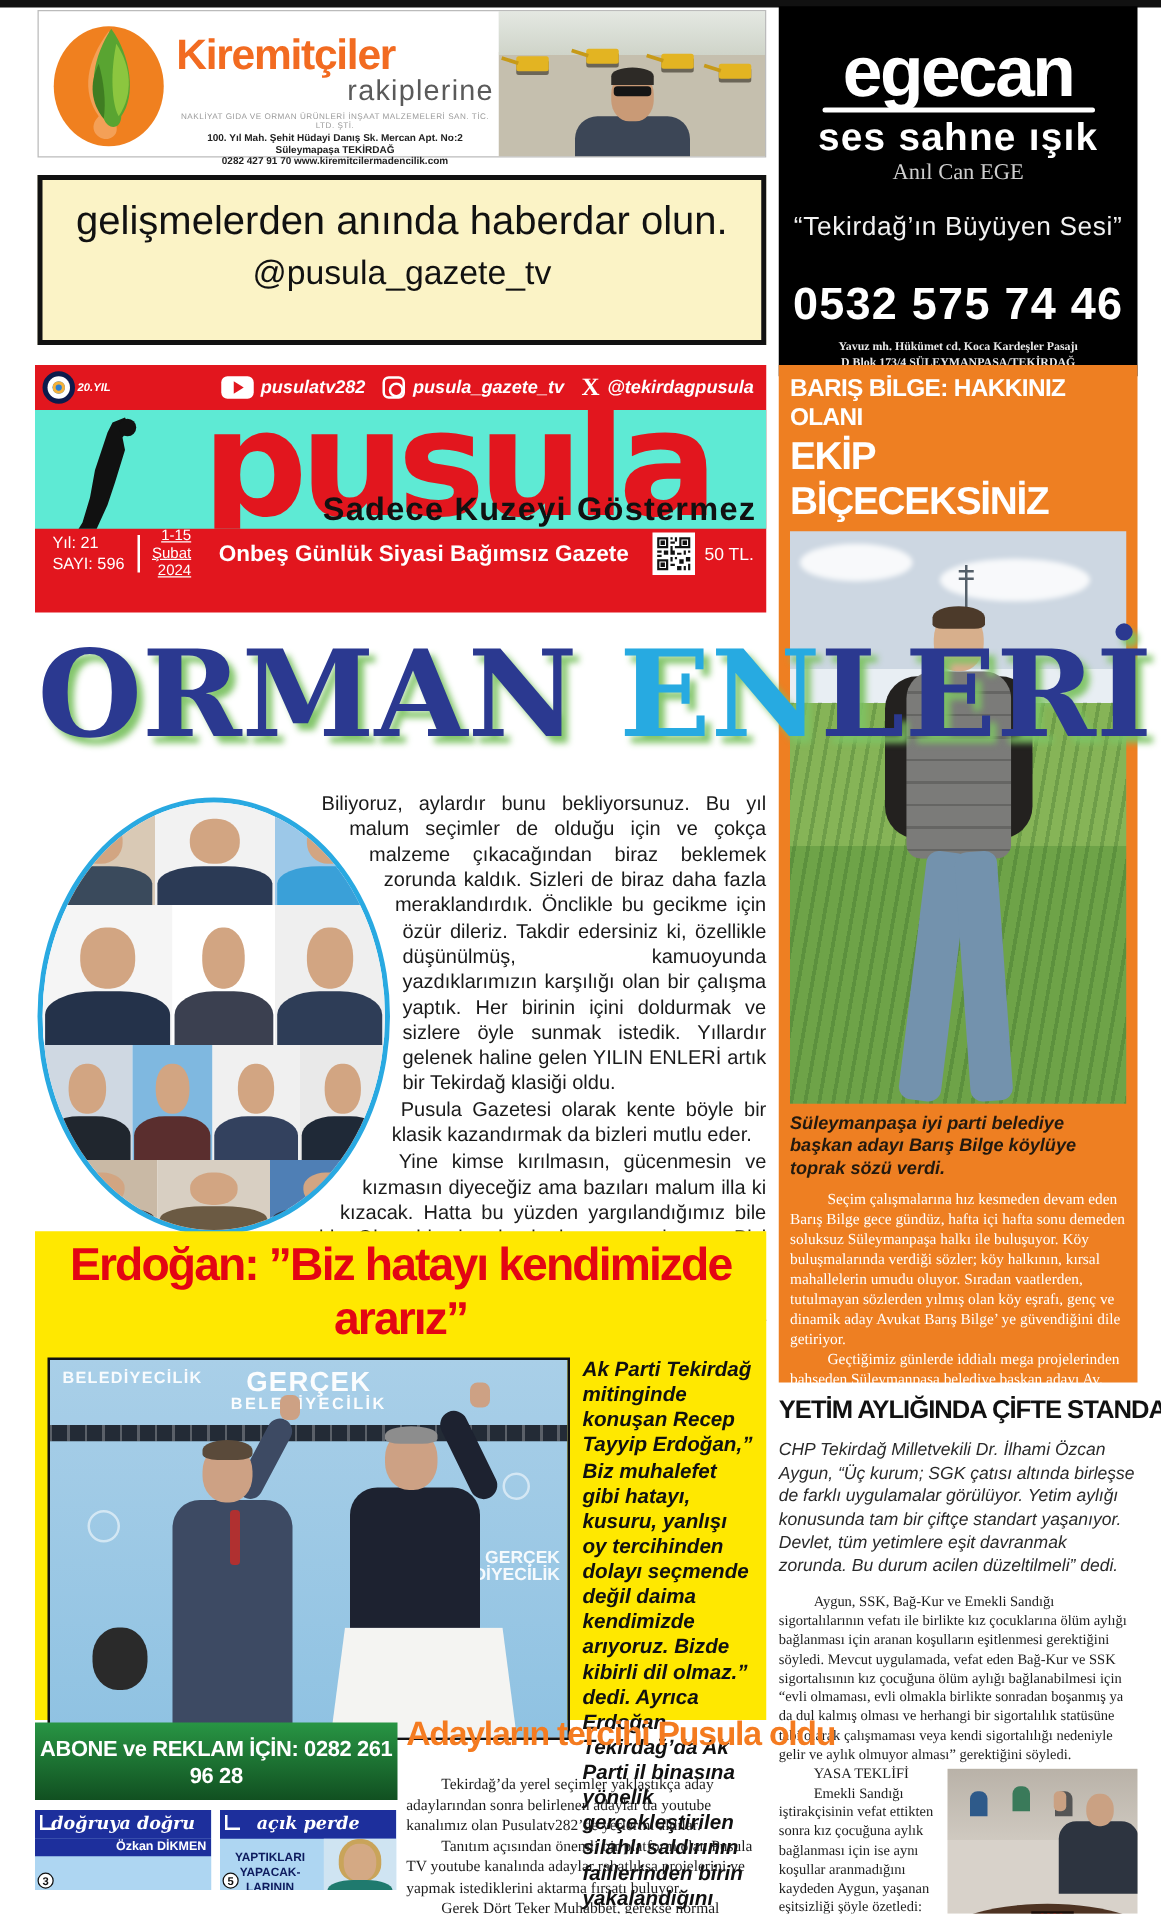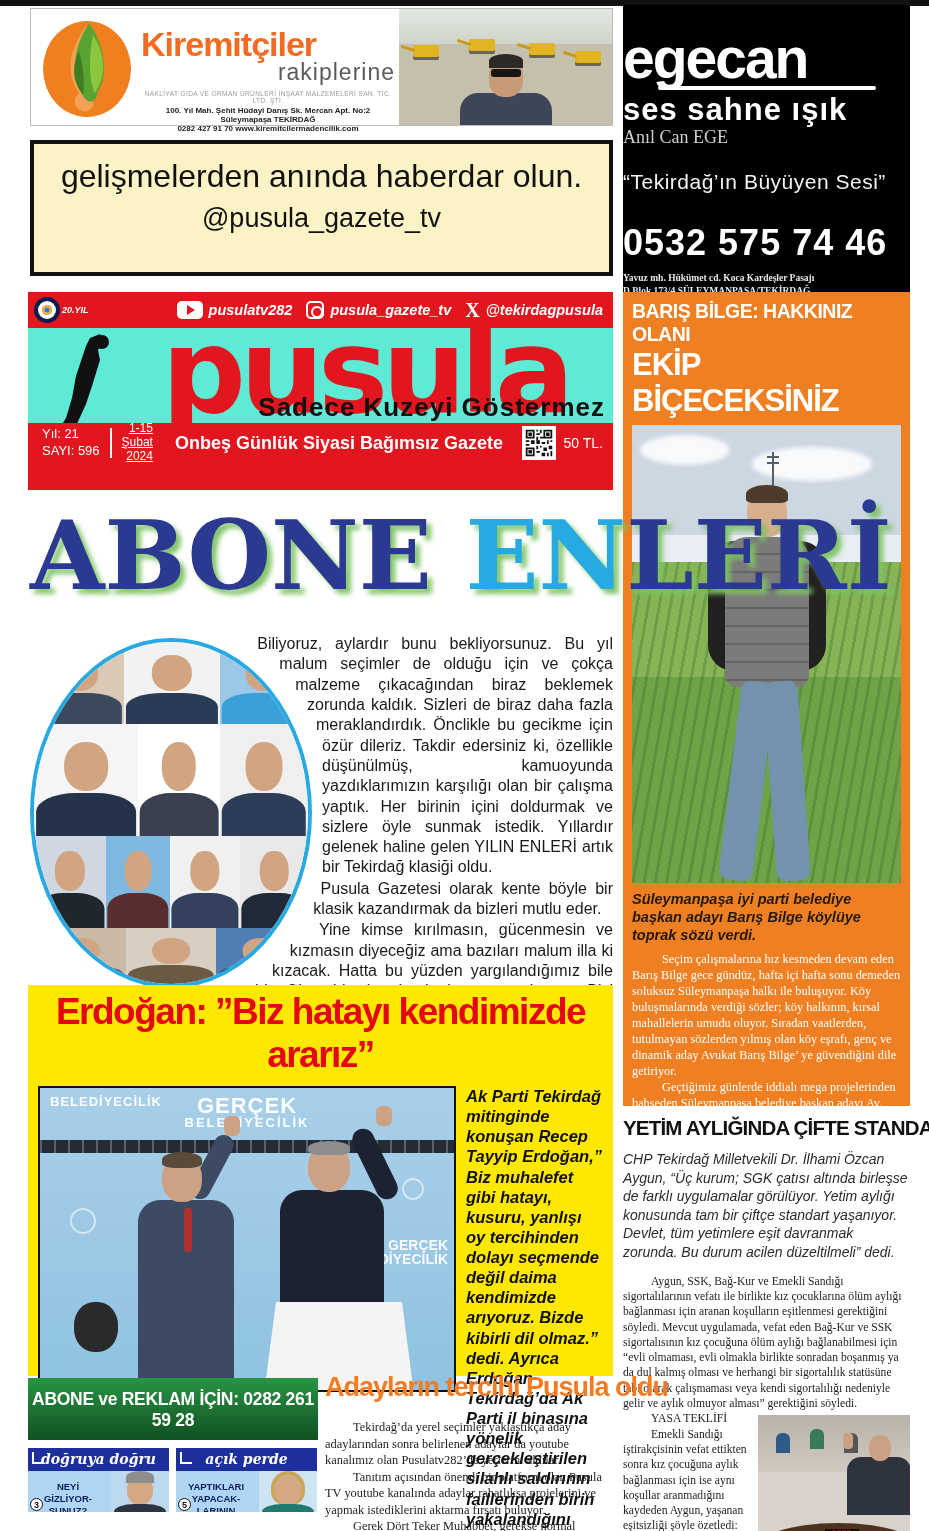--- a/index.html
+++ b/index.html
@@ -23,21 +23,21 @@
   .quarry-sky { position:absolute; left:0; top:0; width:100%; height:30%; background:linear-gradient(#e4e8e2,#cfd4c9); }
   .digger { position:absolute; width:26px; height:12px; background:#e3b422; border-radius:2px; box-shadow:0 3px 0 #6b6557; }
   .digger:after { content:""; position:absolute; left:-12px; top:2px; width:14px; height:3px; background:#c79a18; transform:rotate(18deg); }
   .quarry-man { position:absolute; left:50%; bottom:-6px; transform:translateX(-50%); width:96px; height:74px; }
   .qm-head { position:absolute; left:50%; top:0; transform:translateX(-50%); width:34px; height:40px; background:#c99a76; border-radius:46% 46% 42% 42%; }
   .qm-hair { position:absolute; left:50%; top:-3px; transform:translateX(-50%); width:34px; height:14px; background:#2d2a26; border-radius:50% 50% 0 0; }
   .qm-glasses { position:absolute; left:50%; top:12px; transform:translateX(-50%); width:30px; height:8px; background:#151515; border-radius:3px; }
   .qm-body { position:absolute; left:50%; top:36px; transform:translateX(-50%); width:92px; height:40px; background:#3c4656; border-radius:18px 18px 0 0; }
 
   
-  .ege-ad { left:623px; top:5px; width:287px; height:296px; background:#000; color:#fff; text-align:left; padding-top:28px; }
+  .ege-ad { left:623px; top:5px; width:287px; height:296px; background:#000; color:#fff; text-align:center; padding-top:28px; }
   .ege-brand { font-size:57px; font-weight:bold; letter-spacing:-2px; line-height:.9; }
   .ege-rule { width:218px; height:4px; background:#fff; margin:2px auto 4px; border-radius:2px; }
   .ege-sub { font-size:31px; font-weight:bold; letter-spacing:1px; line-height:1; }
   .ege-person { font-size:18px; color:#cfcfcf; margin-top:2px; font-family:"Liberation Serif",serif; }
   .ege-slogan { font-size:21px; margin-top:22px; letter-spacing:.5px; color:#f2f2f2; }
   .ege-phone { font-size:36px; font-weight:bold; margin-top:28px; letter-spacing:1px; }
   .ege-addr { font-size:9.5px; font-weight:bold; font-family:"Liberation Serif",serif; margin-top:8px; line-height:1.35; color:#e8e8e8; }
 
   
   .insta { left:30px; top:140px; width:583px; height:136px; background:#fbf3c6; border:4px solid #111; text-align:center; padding-top:12px; color:#111; }
@@ -282,21 +282,21 @@
       </div>
     </div>
     <div class="ob-caption">Süleymanpaşa iyi parti belediye başkan adayı Barış Bilge köylüye toprak sözü verdi.</div>
     <div class="ob-body">
       <p>Seçim çalışmalarına hız kesmeden devam eden Barış Bilge gece gündüz, hafta içi hafta sonu demeden soluksuz Süleymanpaşa halkı ile buluşuyor. Köy buluşmalarında verdiği sözler; köy halkının, kırsal mahallelerin umudu oluyor. Sıradan vaatlerden, tutulmayan sözlerden yılmış olan köy eşrafı, genç ve dinamik aday Avukat Barış Bilge’ ye güvendiğini dile getiriyor.</p>
       <p>Geçtiğimiz günlerde iddialı mega projelerinden bahseden Süleymanpaşa belediye başkan adayı Av. Barış Bilge, verdiği sözü ile rakiplerine meydan okuyor. “Süleymanpaşa’ nın büyükşehir olması ile beraber verimli araziler Süleymanpaşa belediyesine kaldı. Geçmiş dönemdeki belediyeler bu verimli arazileri sattılar, ihaleye çıkardılar ve köylünün kullanımına sunmadılar. Kırsal mahallelerden kimse bu arazileri alamadı. Bu araziler köylünün hakkıdır.” Dedi ve ekledi “Ben söz veriyorum. Sizin takdiriniz ile biz sizi kazandığımızda siz de topraklarınızı kazanacaksınız.” ve iddialı vaadini şöyle dile getirdi ”Ben Süleymanpaşa Belediye Başkanı olduğumda, Süleymanpaşa’ daki arazilerin tamamının kullanımını ve gelirini kırsal mahallelere bırakacağım.” dedi.</p>
     </div>
   </div>
 
   <div class="abs yilin-h">
-    <span>ABONE </span><span class="en">EN</span><span>LERİ</span>
+    <span>ORMAN </span><span class="en">EN</span><span>LERİ</span>
   </div>
 
   <div class="abs main-text">
     <div class="collage" id="collage">
         <div class="portrait" style="width: 90px; height: 82px; background: rgb(217, 201, 181);">
           <span class="p-head" style="background: rgb(210, 165, 130);"></span>
           <span class="p-suit" style="background: rgb(58, 74, 92);"></span>
         </div>
         <div class="portrait" style="width: 96px; height: 82px; background: rgb(242, 242, 242);">
           <span class="p-head" style="background: rgb(210, 165, 130);"></span>
@@ -415,36 +415,25 @@
         <div class="parl-desk"></div>
         <div class="parl-led">8888</div>
       </div>
       <p>YASA TEKLİFİ</p>
       <p>Emekli Sandığı iştirakçisinin vefat ettikten sonra kız çocuğuna aylık bağlanması için ise aynı koşullar aranmadığını kaydeden Aygun, yaşanan eşitsizliği şöyle özetledi:</p>
 
     </div>
   </div>
 
   <div class="abs abone">
-    <span>ABONE ve REKLAM İÇİN: 0282 261 59 28</span>
+    <span>ABONE ve REKLAM İÇİN: 0282 261 96 28</span>
   </div>
 
   <div class="abs card c1">
     <div class="card-head">doğruya doğru</div>
-    <div class="card-body">
-      <div class="card-title">
-        <div>NEYİ GİZLİYOR-</div>
-        <div>SUNUZ?</div>
-      </div>
-      <div class="card-photo" style="background:#bcd9ee;">
-        <div class="cp-head"></div>
-        <div class="cp-hair" style="background:#8d8d8d;"></div>
-        <div class="cp-suit" style="background:#2b3440;"></div>
-      </div>
-    </div>
     <div class="card-foot">Özkan DİKMEN</div>
     <div class="card-num">3</div>
   </div>
 
   <div class="abs card c2">
     <div class="card-head">açık perde</div>
     <div class="card-body">
       <div class="card-title">
         <div>YAPTIKLARI YAPACAK-</div>
         <div>LARININ TEMİNATIDIR</div>

